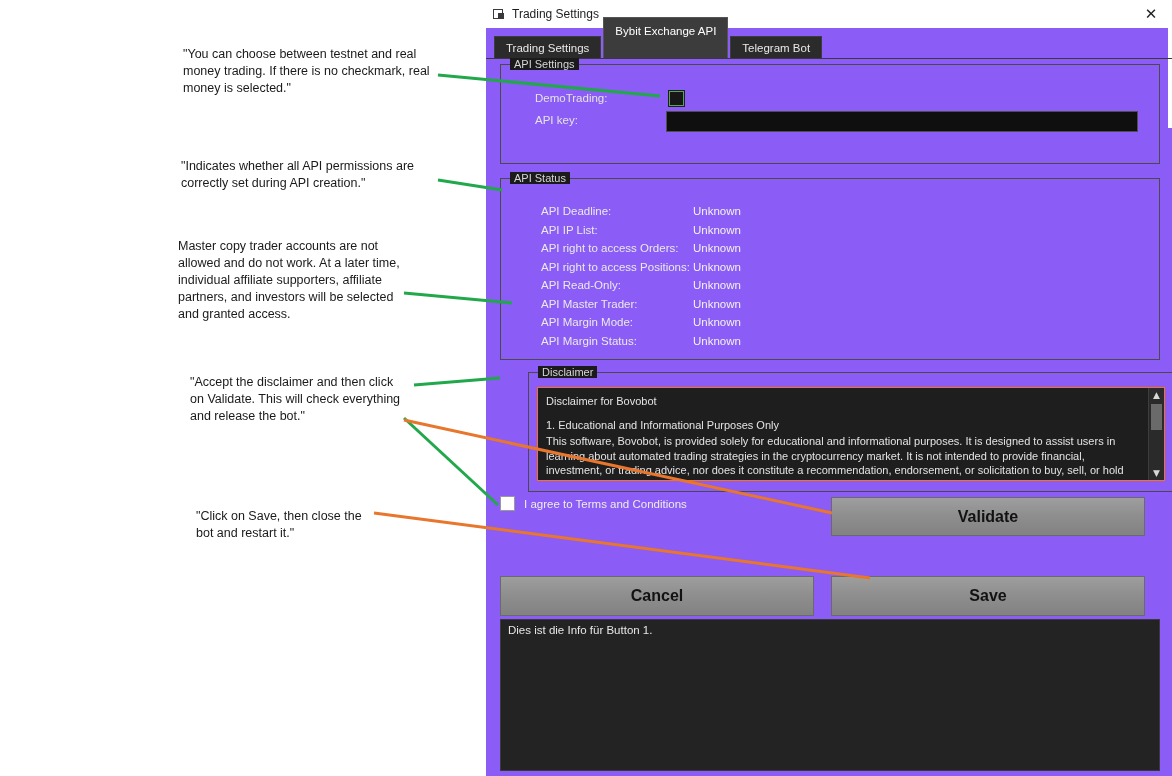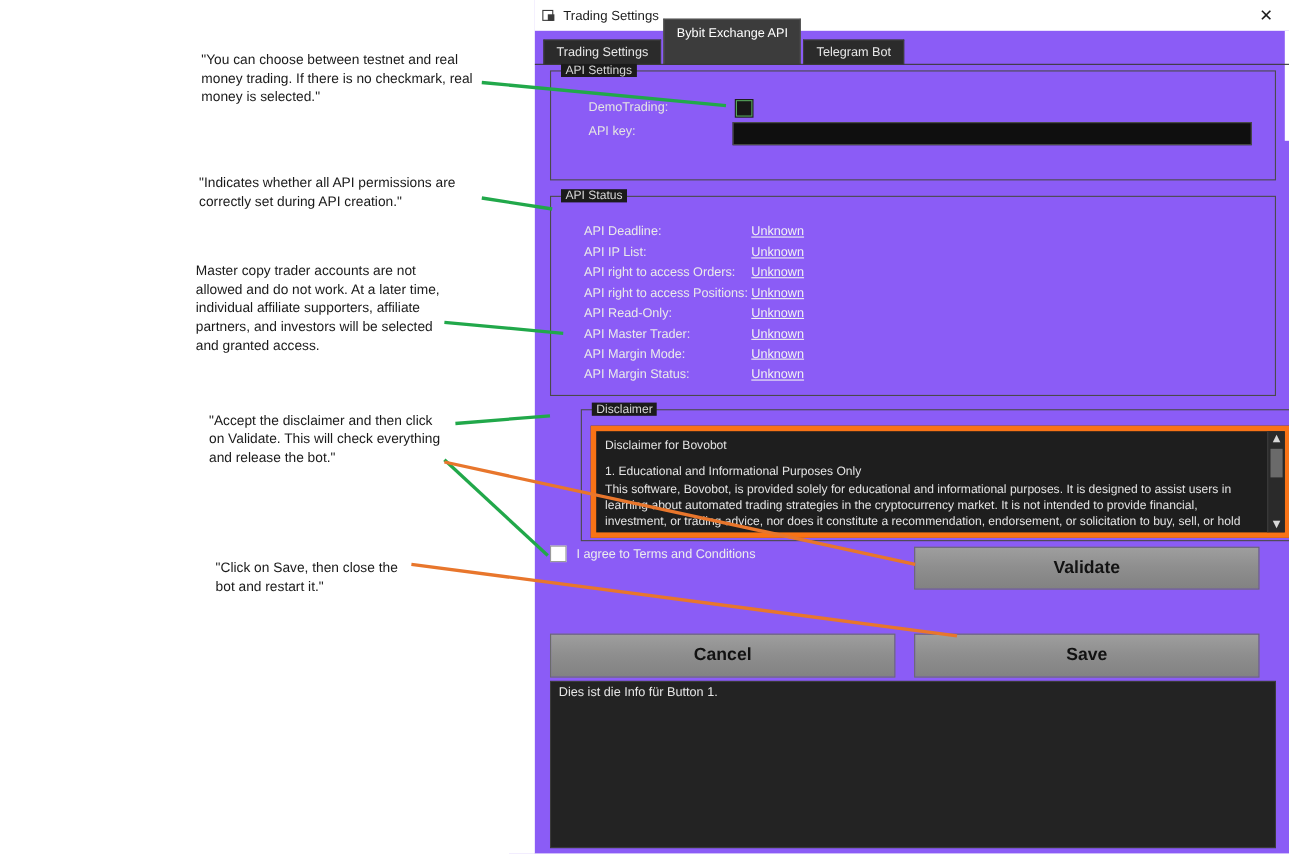--- a/index.html
+++ b/index.html
@@ -194,41 +194,40 @@
   }
   .secret {
     letter-spacing: 0.5px;
     color: #bdbdbd;
     font-size: 10px;
   }
 
   
   .status-row {
     position: absolute;
-    left: 30px;
+    left: 40px;
     font-size: 11.5px;
     color: #eaeaea;
     white-space: nowrap;
   }
   .status-row .sv {
     position: absolute;
     left: 152px;
     top: 0;
     color: #f2f2f2;
-    text-decoration: underline;
   }
 
   
   .disc-inner {
     position: absolute;
     left: 8px; top: 14px;
     width: 626px;
     height: 92px;
     background: #1e1e1e;
-    border: 5px solid #f97316;
+    border: 1px solid #f97316;
     overflow: hidden;
   }
   .disc-text {
     position: absolute;
     left: 8px; top: 6px;
     width: 592px;
     color: #e3e3e3;
     font-size: 11px;
     line-height: 1.35;
   }

